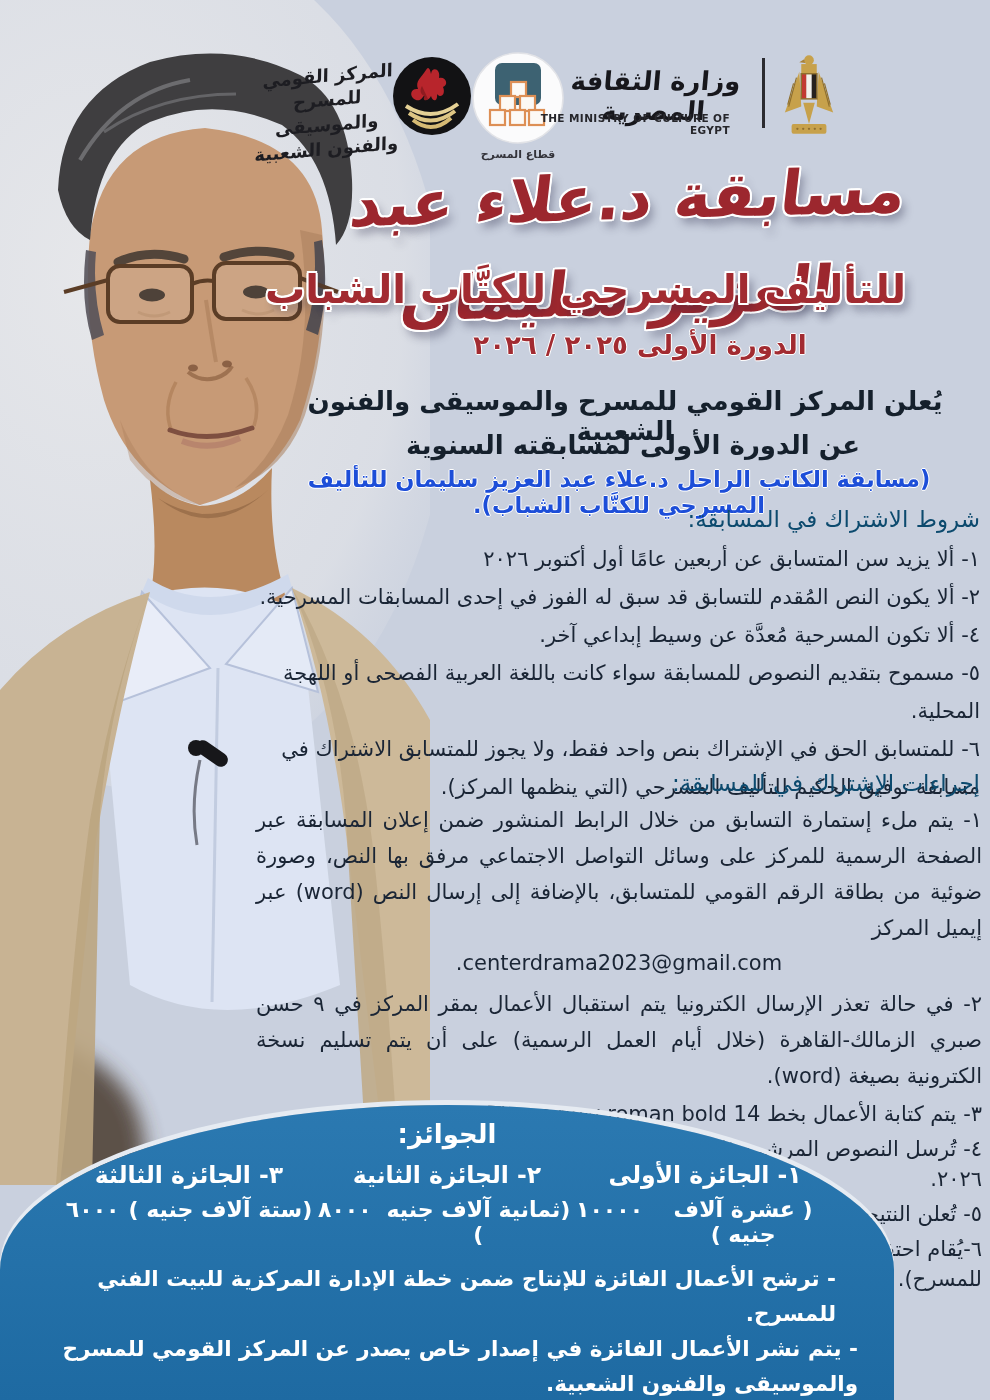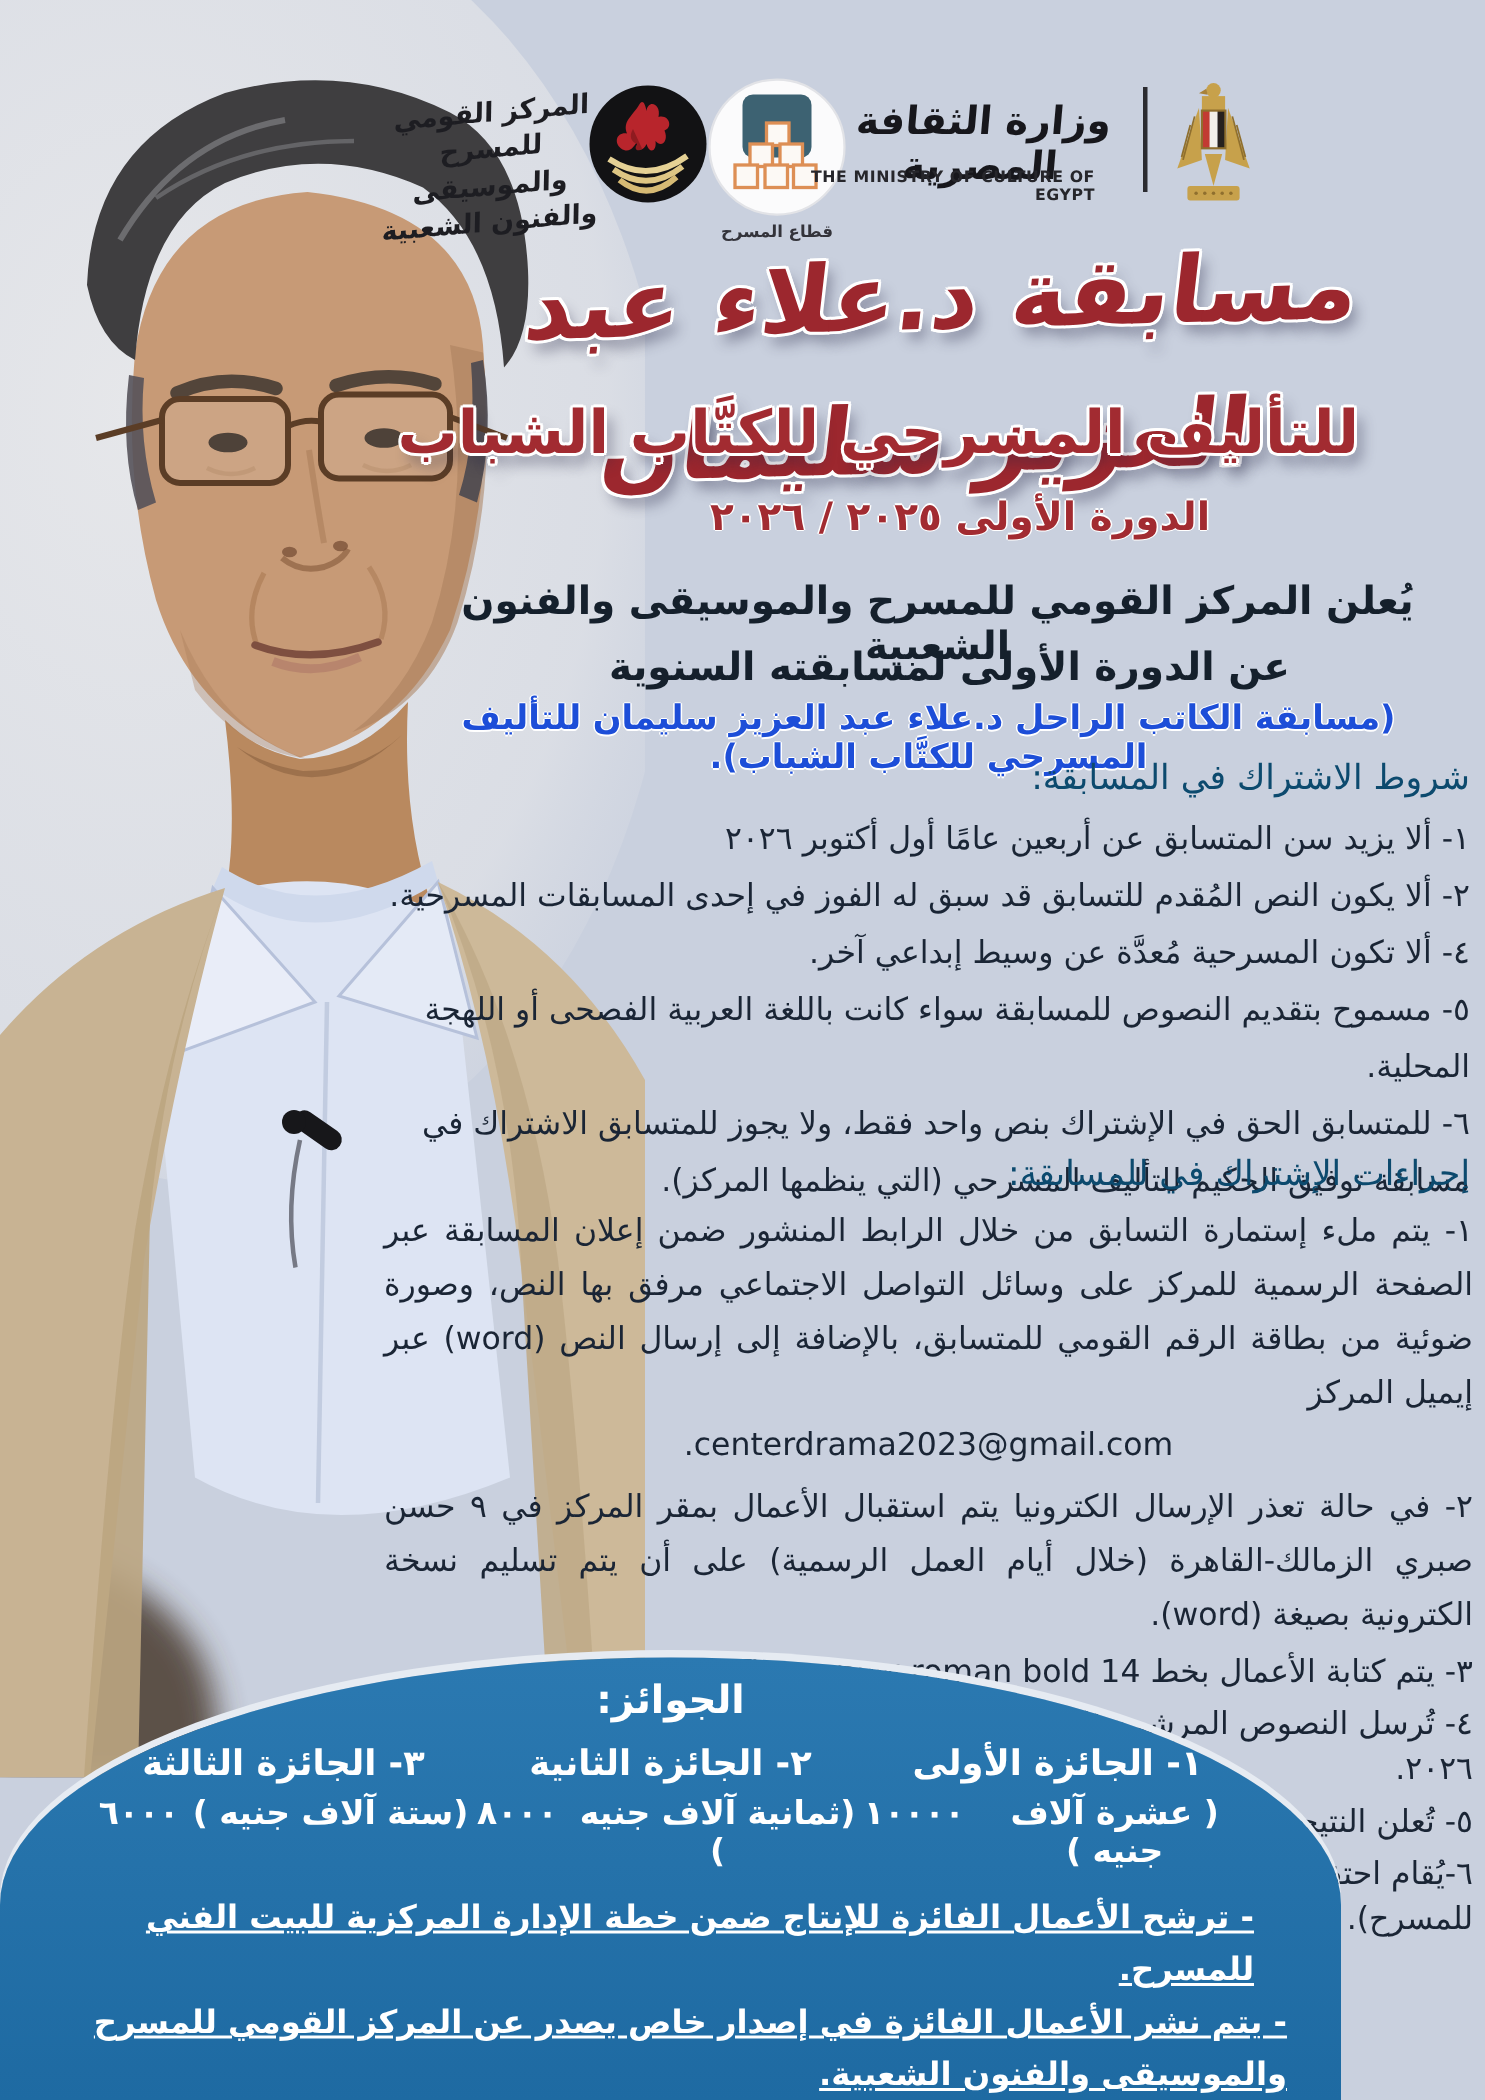--- a/index.html
+++ b/index.html
@@ -53,21 +53,21 @@
     background:linear-gradient(#2b79b1,#1e6aa2);
     border-radius:50% 50% 0 0 / 165px 165px 0 0;
     box-shadow:0 -5px 0 #e6ebf2;color:#fff;}
   .prize-head{margin-top:14px;text-align:center;font-size:26px;font-weight:bold;}
   .prize-row{display:flex;margin-top:12px;padding:0 60px;}
   .prize-col{flex:1;text-align:center;}
   .prize-title{font-size:23.5px;font-weight:bold;}
   .prize-amount{margin-top:8px;display:flex;justify-content:center;gap:9px;
     font-size:22px;font-weight:bold;}
   .footer-lines{margin-top:14px;font-size:21.5px;font-weight:bold;}
-  .fline{line-height:35px;text-decoration:underline;}
+  .fline{line-height:35px;}
   .f1{padding-left:0;padding-right:58px;}
   .f2{padding-right:36px;}
   .f3{padding-right:132px;}
   .logo-caption{font-size:11px;font-weight:bold;fill:#33333a;}
 </style>
 </head>
 <body>
 
 <div class="page">
 

